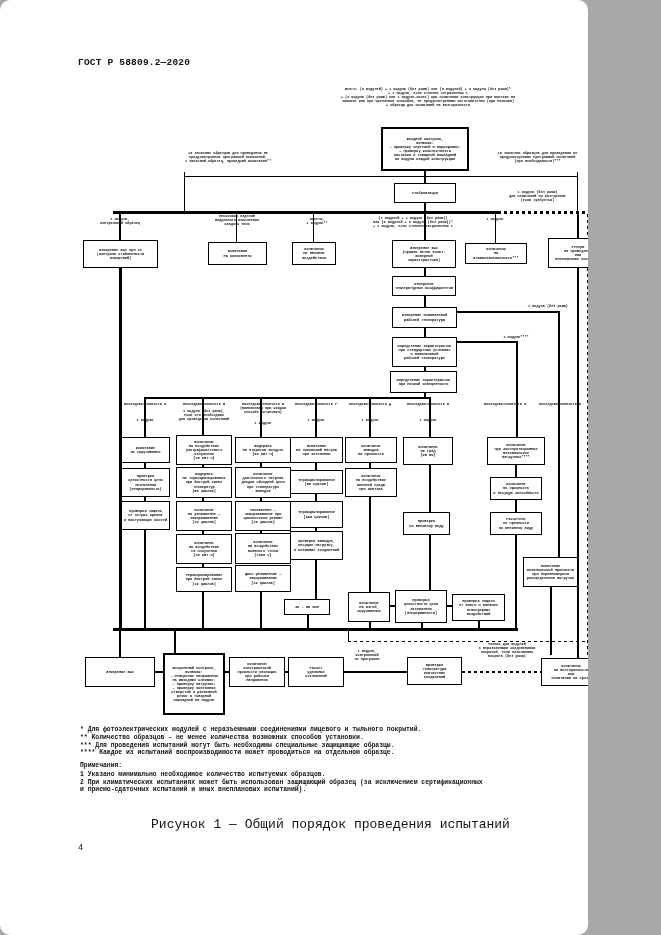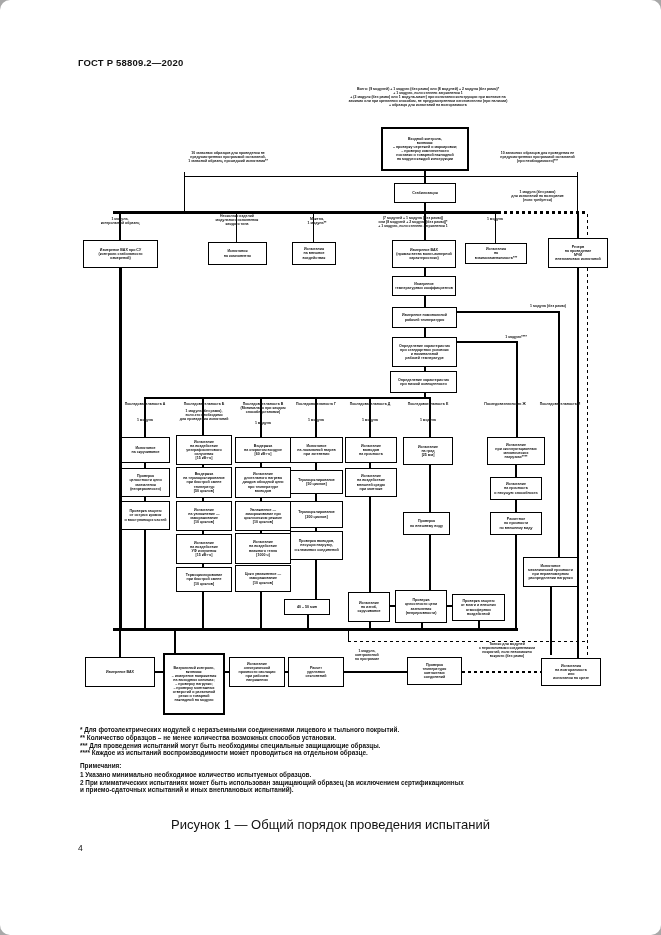--- a/index.html
+++ b/index.html
@@ -1,17 +1,17 @@
 <!DOCTYPE html>
 <html><head>
 <meta charset="utf-8">
 <style>
   html,body{margin:0;padding:0;}
   body{background:#a8a8a8;font-family:"Liberation Sans",sans-serif;}
-  #page{position:relative;width:661px;height:935px;background:#fff;border-radius:10px;overflow:hidden;color:#111;}
+  #page{position:relative;width:588px;height:935px;background:#fff;border-radius:10px;overflow:hidden;color:#111;font-family:Liberation Mono, monospace;}
   #standard-code{position:absolute;left:78px;top:57px;font-size:9.5px;font-weight:bold;letter-spacing:.2px;}
   #figure{position:absolute;left:0;top:0;width:661px;height:935px;}
   .ln{position:absolute;background:#000;}
   .ln.dash-h{background:repeating-linear-gradient(90deg,#000 0 3px,transparent 3px 6px);}
   .ln.dash-v{background:repeating-linear-gradient(180deg,#000 0 3px,transparent 3px 6px);}
   .node{position:absolute;border:1px solid #000;background:#fff;display:flex;align-items:center;justify-content:center;
         text-align:center;font-weight:bold;font-size:3.6px;line-height:1.12;white-space:pre-line;overflow:hidden;padding:1px;box-sizing:border-box;}
   .node.thick{border-width:2px;}
   .flabel{position:absolute;font-weight:bold;font-size:3.5px;line-height:1.15;text-align:center;white-space:pre-line;}
   #footnotes{position:absolute;left:80px;top:726px;width:510px;font-size:6.4px;font-weight:bold;line-height:1.22;}

